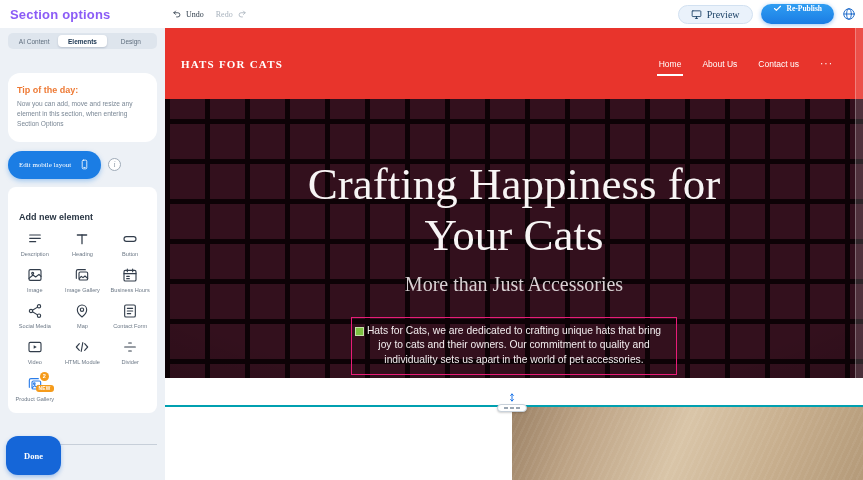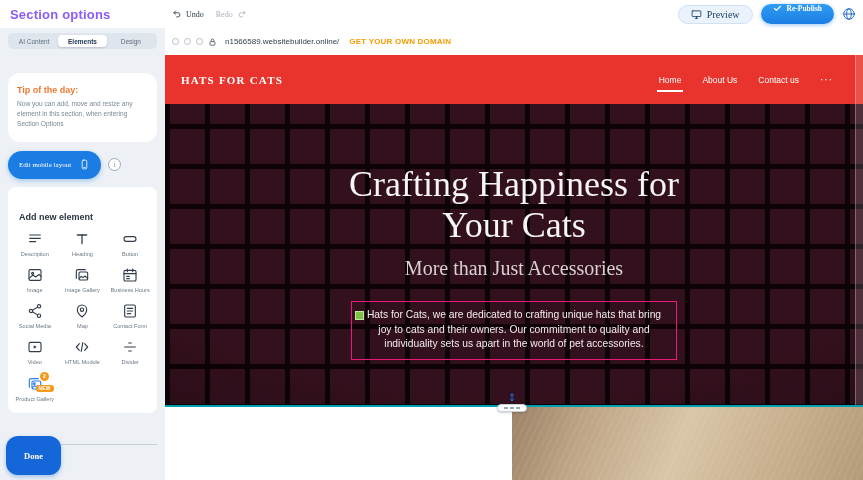--- a/index.html
+++ b/index.html
@@ -56,35 +56,35 @@
         box-shadow:0 2px 4px rgba(21,102,216,.35);}
 
   
   .main{position:absolute;left:165px;top:28px;right:0;bottom:0;background:#fff;}
   .browser-bar{height:27px;display:flex;align-items:center;padding-left:7px;gap:5px;}
   .dot{width:5px;height:5px;border-radius:50%;border:1px solid #b6bfc9;}
   .url{font-size:8px;color:#2e3d4c;margin-left:3px;cursor:pointer;}
   .cta{font-size:8px;font-weight:700;color:#f59b00;margin-left:5px;letter-spacing:.2px;cursor:pointer;}
 
   .site{position:relative;height:350px;overflow:hidden;}
-  .site-header{height:49px;background:#e8342c;display:flex;align-items:center;padding:0 16px;gap:36px;}
+  .site-header{height:49px;background:#e8342c;display:flex;align-items:center;padding:11px 16px;gap:36px;}
   .logo{font-family:"Liberation Serif",serif;font-weight:700;font-size:11px;color:#fff;
         letter-spacing:1.2px;cursor:pointer;}
   .nav{margin-left:auto;display:flex;align-items:center;gap:21px;padding-right:14px;}
   .nav-item{font-size:8.5px;color:#fff;position:relative;cursor:pointer;white-space:nowrap;}
   .nav-item.active:after{content:"";position:absolute;left:-2px;right:-2px;bottom:-7px;height:2px;background:#fff;}
   .nav-more{font-size:10px;color:#fff;letter-spacing:1px;cursor:pointer;}
 
   .hero{height:305px;box-sizing:border-box;padding-top:60px;display:flex;flex-direction:column;
         align-items:center;background-color:#33101d;
         background-image:
           radial-gradient(130% 130% at 50% 35%, rgba(0,0,0,0) 45%, rgba(0,0,0,.5) 100%),
           repeating-linear-gradient(90deg,#0d0206 0 5px,rgba(0,0,0,0) 5px 40px),
           repeating-linear-gradient(0deg,#0d0206 0 5px,rgba(0,0,0,0) 5px 40px);}
-  .hero h1{font-family:"Liberation Serif",serif;font-size:36px;line-height:1.14;color:#f8f5f5;
+  .hero h1{font-family:"Liberation Serif",serif;font-size:45px;line-height:1.14;color:#f8f5f5;
            text-align:center;font-weight:400;margin:0;cursor:pointer;}
   .sub{margin-top:11px;font-family:"Liberation Serif",serif;font-size:20px;color:#d8d1d3;cursor:pointer;}
   .para-box{margin-top:21px;width:326px;border:1px solid #e81c78;padding:6px 10px 7px;
             position:relative;box-sizing:border-box;cursor:pointer;}
   .para-box p{margin:0;font-size:10.3px;line-height:1.42;color:#f2ecee;text-align:center;}
   .handle{position:absolute;left:3px;top:9px;width:9px;height:9px;background:#7dc242;
           border:1px solid rgba(255,255,255,.55);box-sizing:border-box;}
   .scrollbar{position:absolute;top:0;right:0;width:7px;height:350px;background:rgba(255,255,255,.14);
              border-left:1px solid rgba(255,255,255,.28);cursor:pointer;}
 
@@ -332,33 +332,20 @@
 
     </div>
   </div>
 
   <div class="sb-divider"></div>
   <button class="done">Done</button>
 </aside>
 
 <main class="main">
 
-  <div class="browser-bar">
-    <span class="dot"></span>
-    <span class="dot"></span>
-    <span class="dot"></span>
-    <span>
-      <svg width="9" height="10" viewBox="0 0 24 24" fill="none" stroke="#3a4754" stroke-width="2">
-          <rect x="5.5" y="11" width="13" height="9.5" rx="1.8"></rect>
-          <path d="M8.5 11V7.5a3.5 3.5 0 0 1 7 0V11"></path>
-        </svg>
-    </span>
-    <span class="url">n1566589.websitebuilder.online/</span>
-    <span class="cta">GET YOUR OWN DOMAIN</span>
-  </div>
 
   <div class="site">
     <div class="site-header">
       <div class="logo">HATS FOR CATS</div>
       <nav class="nav">
         <span class="nav-item active">Home</span>
         <span class="nav-item">About Us</span>
         <span class="nav-item">Contact us</span>
         <span class="nav-more">···</span>
       </nav>

